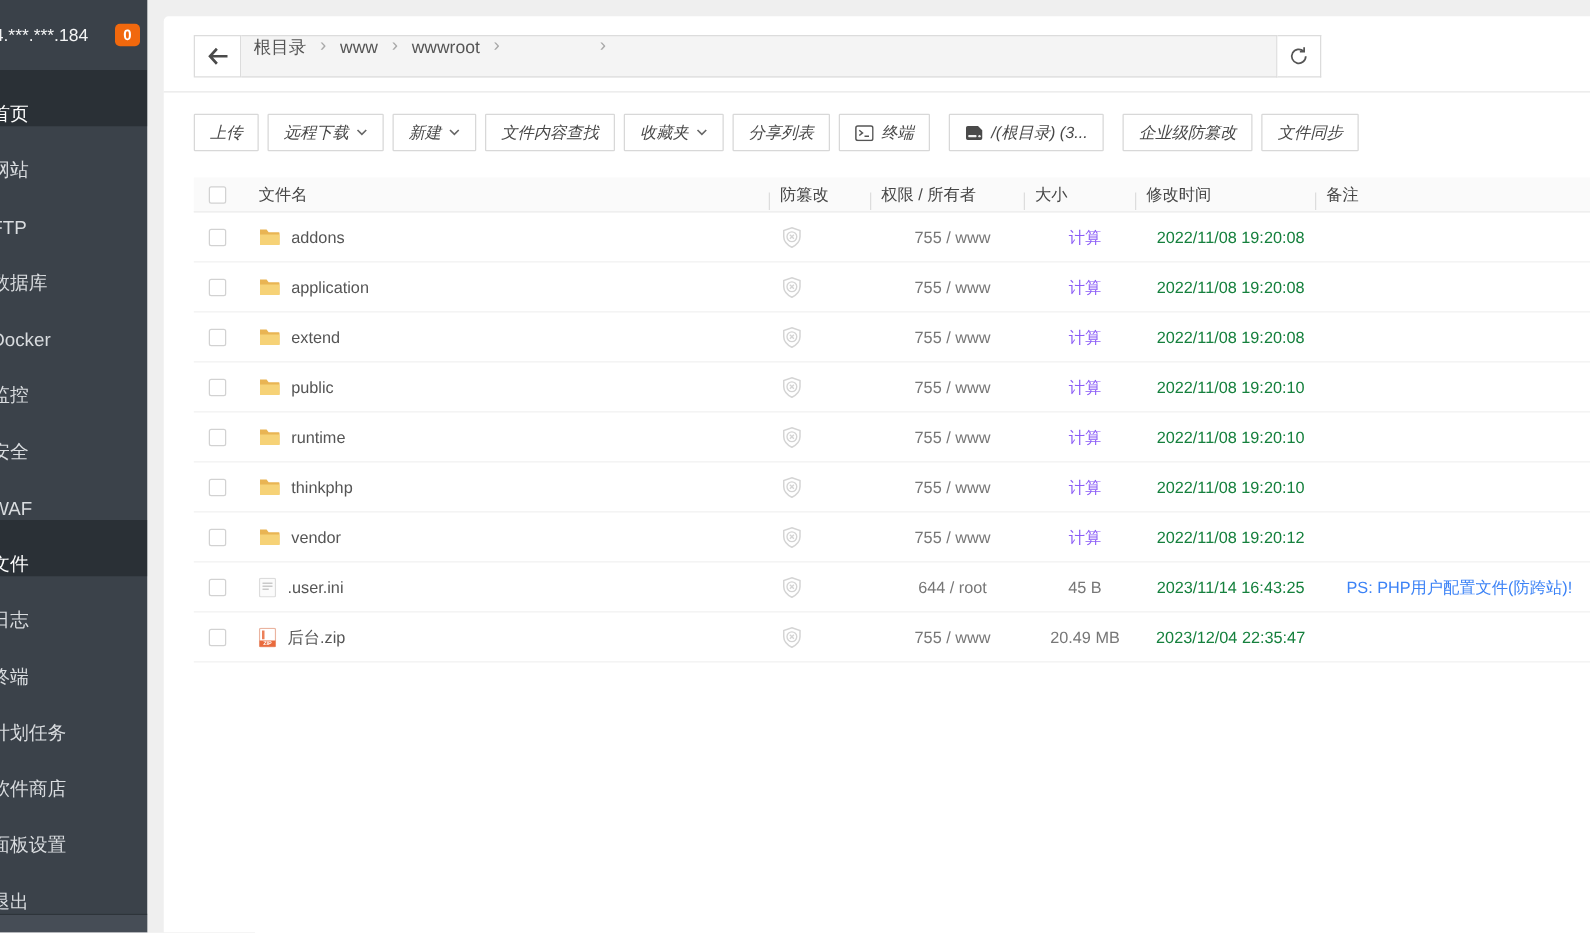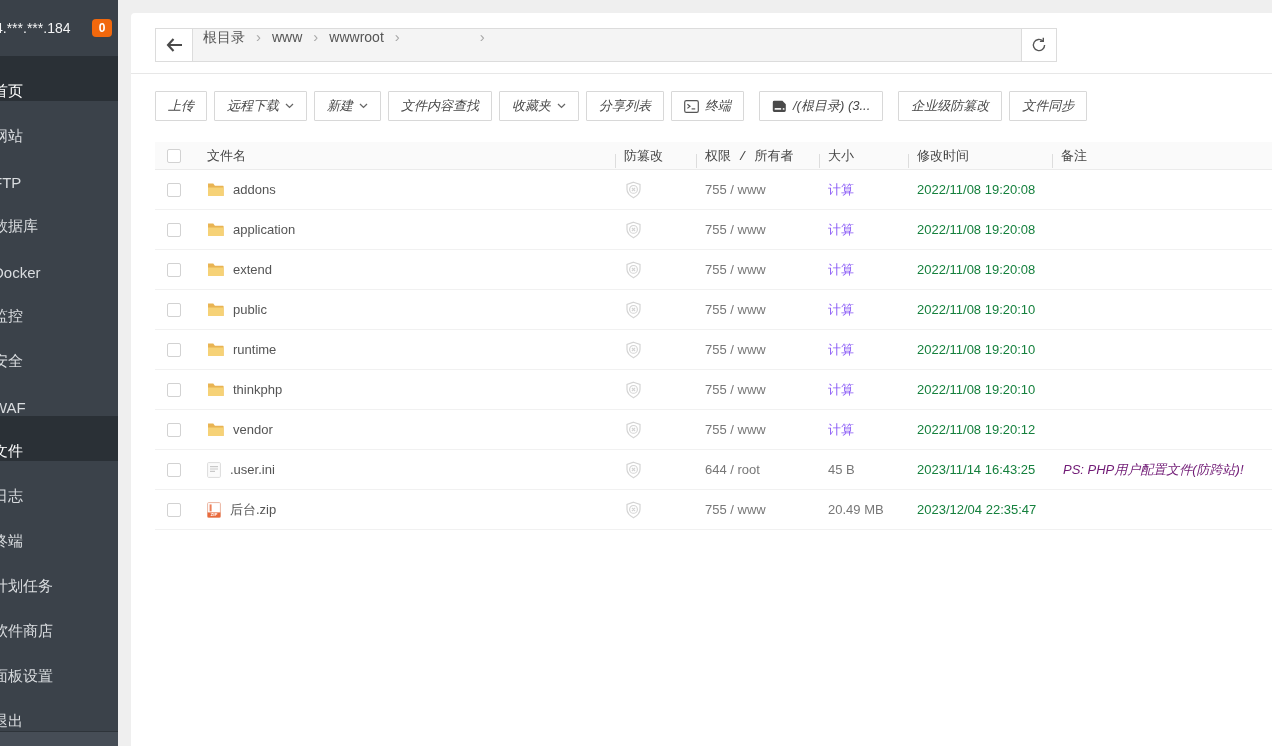--- a/index.html
+++ b/index.html
@@ -49,34 +49,34 @@
   .tbtn { height:30px; background:#fff; border:1px solid #d8d8d8; border-radius:1px;
     color:#484848; font-size:13px; padding:0 12px; margin-right:7px;
     display:flex; align-items:center; gap:6px; cursor:pointer;
     font-family:inherit; white-space:nowrap;font-style:italic; }
   .tbtn.gap-before { margin-left:8px; }
   .tbtn svg { flex:none; }
 
   
   .ftable { margin:21px 0 0 24px; width:1117px; font-size:13px; }
   .thead { display:flex; align-items:center; height:28px; background:#fafafa;
-    color:#464646; border-bottom:1px solid #ebebeb;font-family:Liberation Mono, monospace; }
+    color:#464646; border-bottom:1px solid #ebebeb; }
   .th { position:relative; padding-left:9px; }
   .th.sep::before { content:""; position:absolute; left:0; top:7px; width:1px;
     height:14px; background:#dddddd; }
   .trow { display:flex; align-items:center; height:40px; border-bottom:1px solid #f1f1f1;
-    color:#555; }
+    color:#555;text-align:center; }
   .c-check { width:44px; padding-left:12px; flex:none; }
   .c-name  { width:416px; padding-left:8px; flex:none; display:flex; align-items:center; gap:9px; }
   .c-tamper{ width:81px; padding-left:10px; flex:none; display:flex; align-items:center; }
   .c-perms { width:123px; padding-left:9px; flex:none; color:#777; }
   .c-size  { width:89px;  padding-left:9px; flex:none; color:#777; }
   .c-mtime { width:144px; padding-left:9px; flex:none; color:#15803d; }
-  .c-remark{ flex:1; min-width:0; padding-left:11px; color:#701a75; white-space:nowrap;
-    overflow:hidden;font-style:italic; }
+  .c-remark{ flex:1; min-width:0; padding-left:11px; color:#3b82f6; white-space:nowrap;
+    overflow:hidden; }
   .h-name  { width:416px; padding-left:8px; flex:none; }
   .h-check { width:44px; padding-left:12px; flex:none; }
   .h-tamper{ width:81px; flex:none; }
   .h-perms { width:123px; flex:none; }
   .h-size  { width:89px; flex:none; }
   .h-mtime { width:144px; flex:none; }
   .h-remark{ flex:1; min-width:0; }
   .checkbox { width:14px; height:14px; background:#fff; border:1px solid #d2d2d2;
     border-radius:2px; cursor:pointer; }
   .fname { cursor:pointer; }

